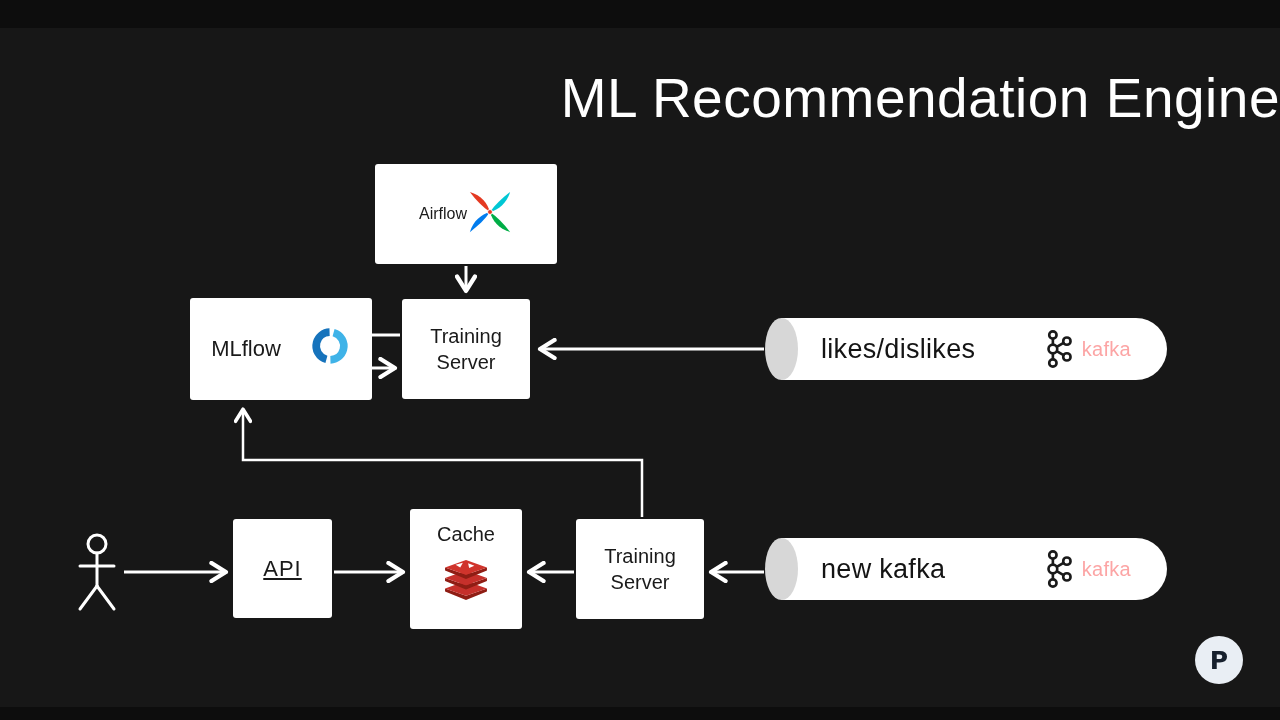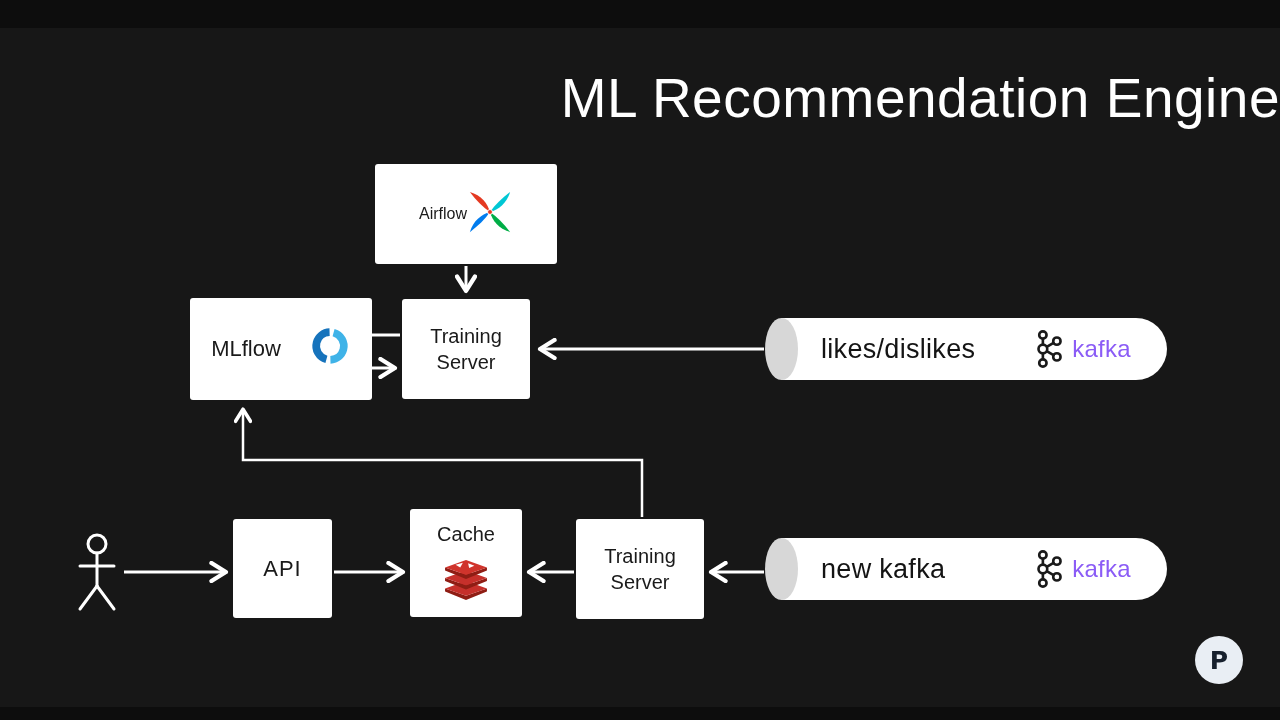--- a/index.html
+++ b/index.html
@@ -20,22 +20,22 @@
   .node{
     position:absolute;background:#ffffff;border-radius:3px;
     display:flex;align-items:center;justify-content:center;
     color:#1a1a1a;
   }
   .node .lbl{color:#1a1a1a;}
 
   #node-airflow{left:375px;top:164px;width:182px;height:100px;font-size:16px;}
   #node-mlflow{left:150px;top:298px;width:182px;height:102px;gap:28px;font-size:22px;margin-left:40px;}
   #node-training{left:402px;top:299px;width:128px;height:100px;font-size:20px;text-align:center;line-height:1.3;padding:0 12px;box-sizing:border-box;}
-  #node-api{left:233px;top:519px;width:99px;height:99px;font-size:22px;letter-spacing:1px;}
-  #node-cache{left:410px;top:509px;width:112px;height:108px;flex-direction:column;justify-content:flex-start;font-size:20px;}
+  #node-api{left:233px;top:519px;width:99px;height:99px;font-size:22px;letter-spacing:1px;text-decoration:underline;}
+  #node-cache{left:410px;top:509px;width:112px;height:120px;flex-direction:column;justify-content:flex-start;font-size:20px;}
   #node-cache .lbl{margin-top:14px;}
   #node-cache .nicon{margin-top:12px;}
   #node-inference{left:576px;top:519px;width:128px;height:100px;font-size:20px;text-align:center;line-height:1.3;padding:0 12px;box-sizing:border-box;}
 
   .pipe{
     position:absolute;width:402px;height:62px;
   }
   #pipe-likes{left:765px;top:318px;}
   #pipe-posts{left:765px;top:538px;}
   .pipe .body{
@@ -46,21 +46,21 @@
     position:absolute;left:0;top:0;width:33px;height:62px;
     background:#d7d7d7;border-radius:50%;
   }
   .pipe .plabel{
     position:absolute;left:56px;top:0;height:62px;display:flex;align-items:center;
     color:#141414;font-size:27px;letter-spacing:.3px;
   }
   .pipe .brand{
     position:absolute;right:36px;top:0;height:62px;display:flex;align-items:center;gap:9px;
   }
-  .pipe .brand .btxt{color:#8b5cf6;font-size:24px;font-weight:500;letter-spacing:.3px;}
+  .pipe .brand .btxt{color:#fca5a5;font-size:20px;font-weight:500;letter-spacing:.3px;}
 
   #arrows{position:absolute;left:0;top:0;width:1280px;height:720px;pointer-events:none;}
 
   #user-figure{position:absolute;left:72px;top:530px;}
 
   #badge{
     position:absolute;left:1195px;top:636px;width:48px;height:48px;border-radius:50%;
     background:#e9eef4;display:flex;align-items:center;justify-content:center;
   }
   #badge .glyph{color:#17202d;font-size:25px;font-weight:700;font-family:"DejaVu Sans", sans-serif;}

